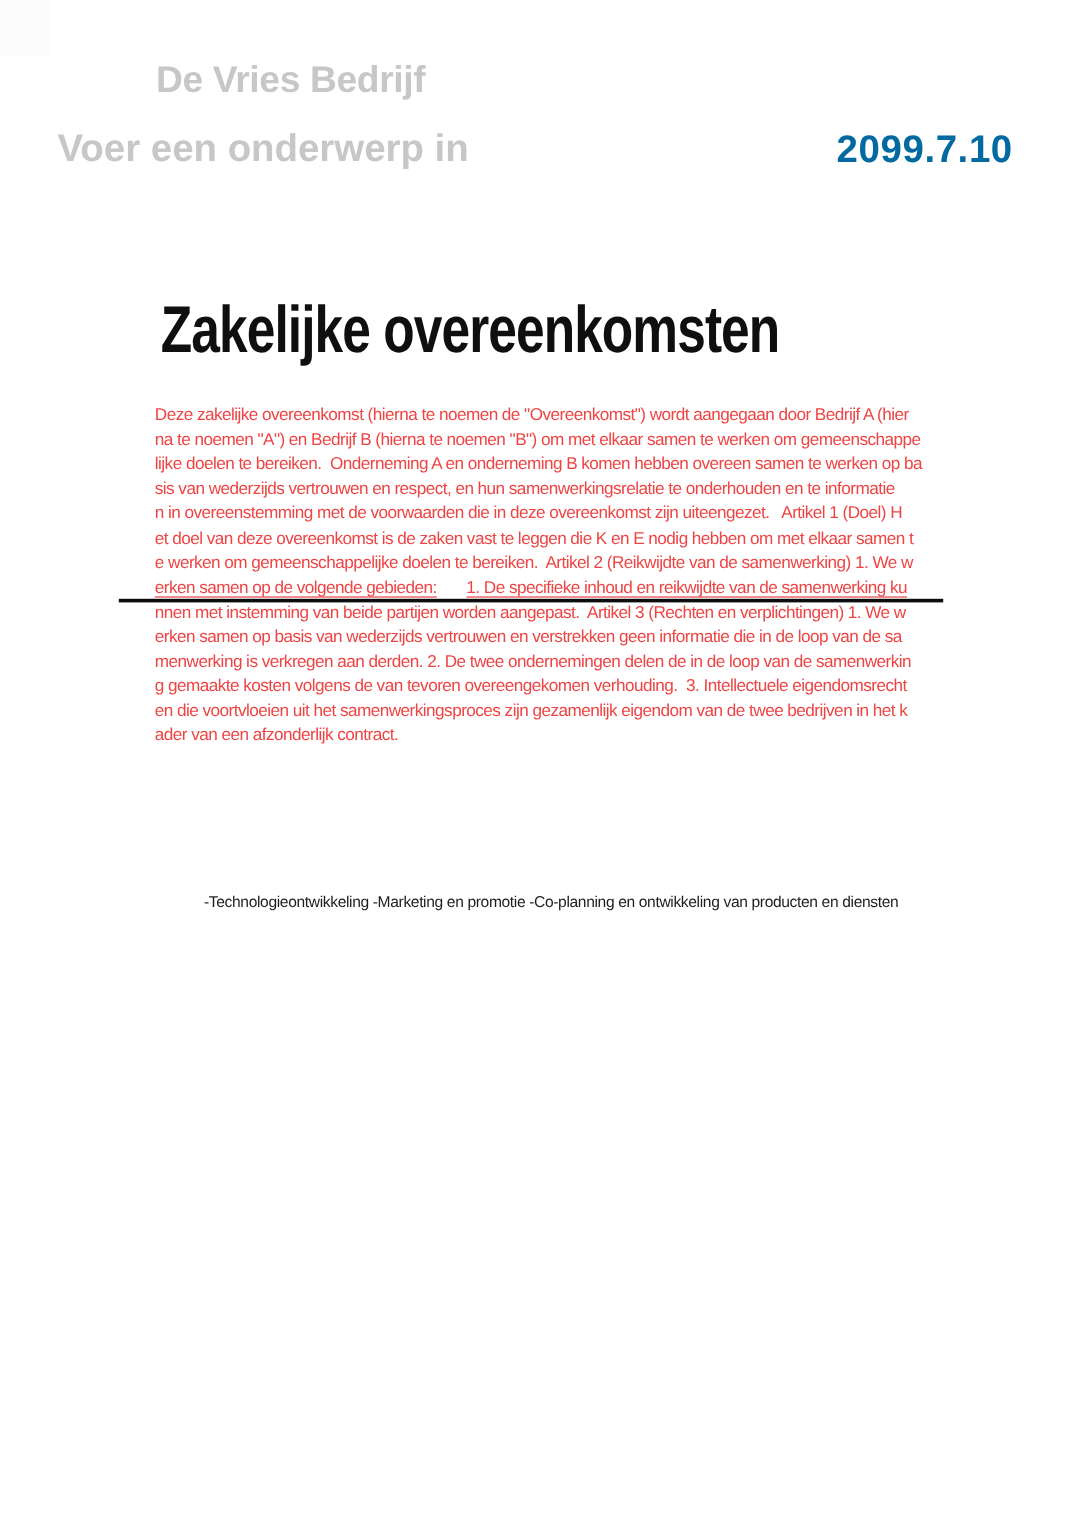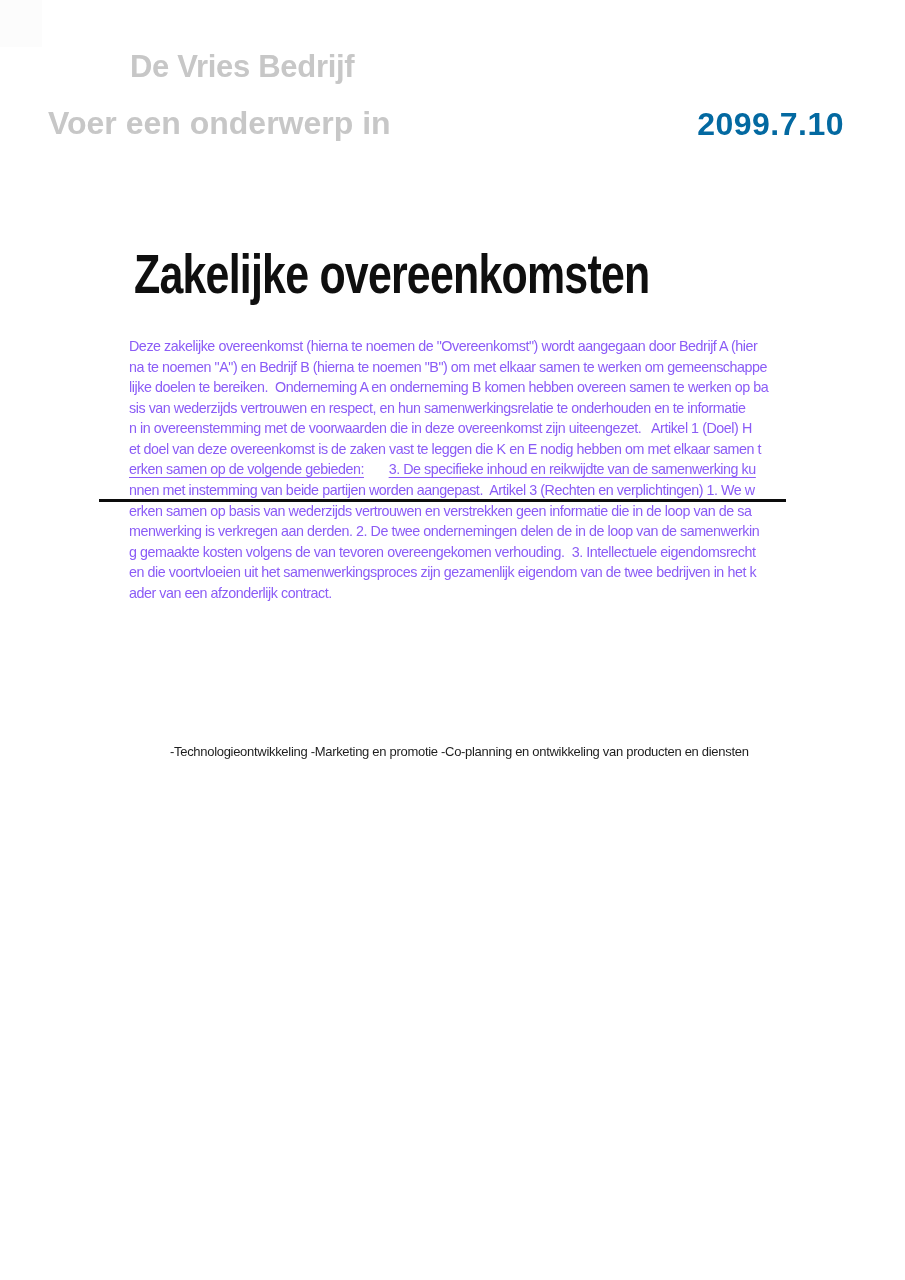--- a/index.html
+++ b/index.html
@@ -43,21 +43,21 @@
   }
   .paragraph {
     position: absolute; left: 129px; top: 336px;
     width: 690px;
   }
   .para-line {
     white-space: pre;
     font-size: 14.3px;
     line-height: 20.57px;
     letter-spacing: -0.45px;
-    color: #8b5cf6;
+    color: #ef4444;
   }
   .para-line .u {
     text-decoration: underline;
     text-underline-offset: 3px;
     text-decoration-thickness: 1.3px;
   }
   .blank-rule {
     position: absolute; left: 99px; top: 499px;
     width: 687px; height: 3px;
     background: #0c0c0c;
@@ -86,21 +86,22 @@
 
   <h1 class="doc-title">Zakelijke overeenkomsten</h1>
 
   <div class="paragraph">
       <div class="para-line"><span>Deze zakelijke overeenkomst (hierna te noemen de "Overeenkomst") wordt aangegaan door Bedrijf A (hier</span></div>
       <div class="para-line"><span>na te noemen "A") en Bedrijf B (hierna te noemen "B") om met elkaar samen te werken om gemeenschappe</span></div>
       <div class="para-line"><span>lijke doelen te bereiken.  Onderneming A en onderneming B komen hebben overeen samen te werken op ba</span></div>
       <div class="para-line"><span>sis van wederzijds vertrouwen en respect, en hun samenwerkingsrelatie te onderhouden en te informatie</span></div>
       <div class="para-line"><span>n in overeenstemming met de voorwaarden die in deze overeenkomst zijn uiteengezet.   Artikel 1 (Doel) H</span></div>
       <div class="para-line"><span>et doel van deze overeenkomst is de zaken vast te leggen die K en E nodig hebben om met elkaar samen t</span></div>
-      <div class="para-line"><span class="u">erken samen op de volgende gebieden:</span><span>       </span><span class="u">3. De specifieke inhoud en reikwijdte van de samenwerking ku</span></div>
+      <div class="para-line"><span>e werken om gemeenschappelijke doelen te bereiken.  Artikel 2 (Reikwijdte van de samenwerking) 1. We w</span></div>
+      <div class="para-line"><span class="u">erken samen op de volgende gebieden:</span><span>       </span><span class="u">1. De specifieke inhoud en reikwijdte van de samenwerking ku</span></div>
       <div class="para-line"><span>nnen met instemming van beide partijen worden aangepast.  Artikel 3 (Rechten en verplichtingen) 1. We w</span></div>
       <div class="para-line"><span>erken samen op basis van wederzijds vertrouwen en verstrekken geen informatie die in de loop van de sa</span></div>
       <div class="para-line"><span>menwerking is verkregen aan derden. 2. De twee ondernemingen delen de in de loop van de samenwerkin</span></div>
       <div class="para-line"><span>g gemaakte kosten volgens de van tevoren overeengekomen verhouding.  3. Intellectuele eigendomsrecht</span></div>
       <div class="para-line"><span>en die voortvloeien uit het samenwerkingsproces zijn gezamenlijk eigendom van de twee bedrijven in het k</span></div>
       <div class="para-line"><span>ader van een afzonderlijk contract.</span></div>
     </div>
 
   <div class="blank-rule"></div>
 

